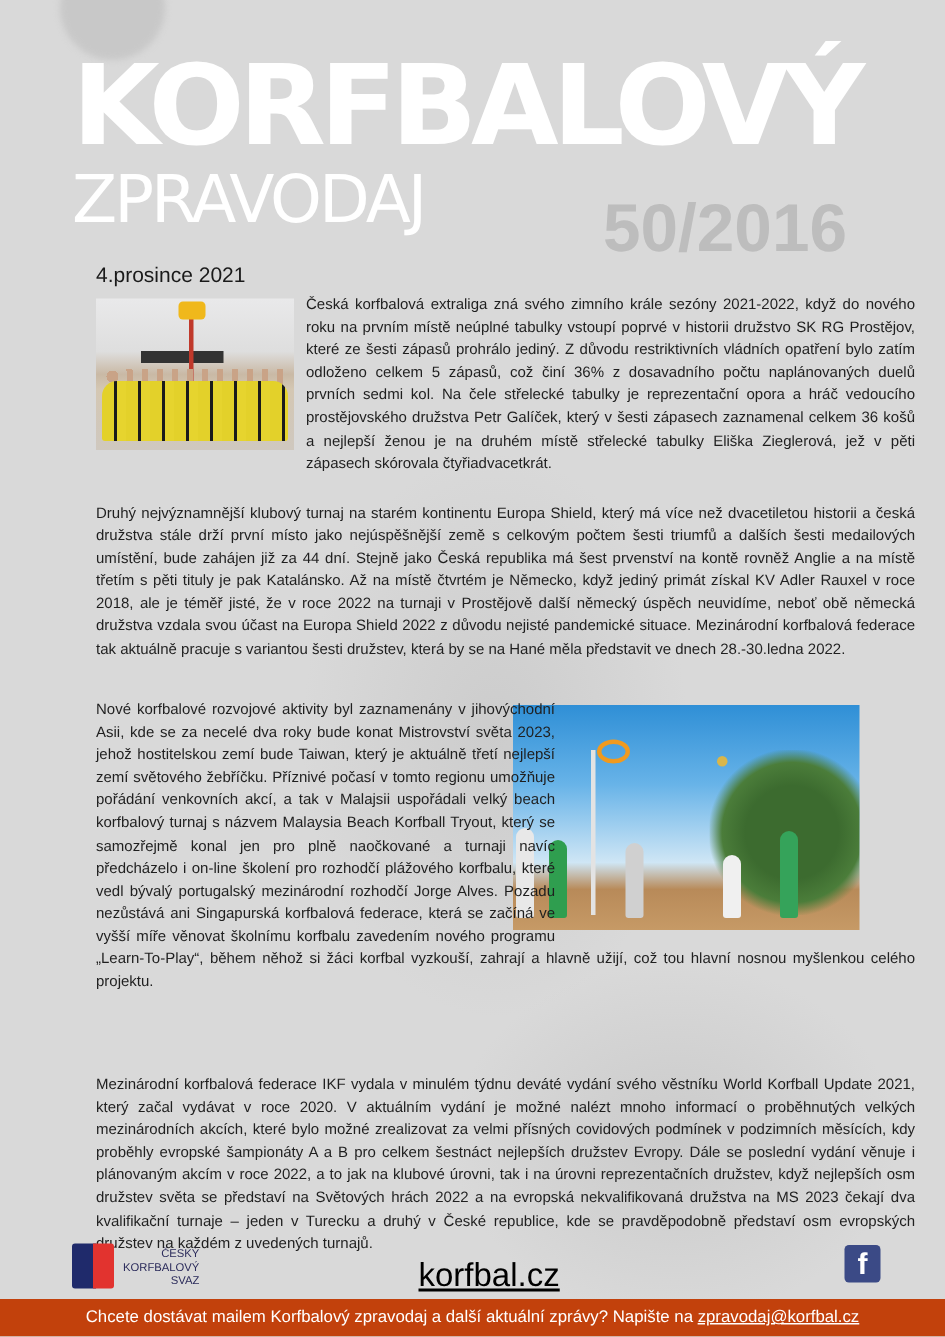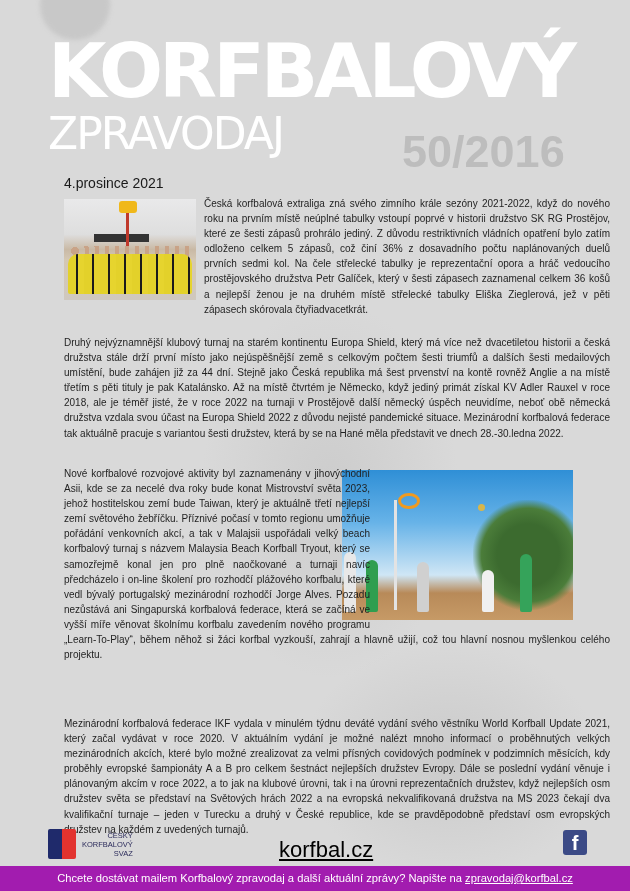--- a/index.html
+++ b/index.html
@@ -79,21 +79,21 @@
   .logo-mark .red { position: absolute; left: 14px; top: 0; width: 14px; height: 30px; background: #e2332f; border-radius: 0 2px 2px 0; }
   .logo-text { margin-left: 6px; font-size: 7.5px; line-height: 9px; color: #2a2a5a; text-align: right; }
   .footer-url { position: absolute; left: 279px; top: 837px; font-size: 22px; color: #000000; text-decoration: underline; }
   .fb-icon {
     position: absolute; left: 563px; top: 830px; width: 24px; height: 25px;
     background: #3b4a86; border-radius: 3px; color: #fff;
     font-weight: bold; font-size: 20px; line-height: 27px; text-align: center;
   }
   .bottom-bar {
     position: absolute; left: 0; top: 866px; width: 630px; height: 25px;
-    background: #a21caf; color: #ffffff; font-size: 11.2px; line-height: 25px;
+    background: #c2410c; color: #ffffff; font-size: 11.2px; line-height: 25px;
     text-align: center;
   }
   .bottom-bar a { color: #ffffff; text-decoration: underline; }
 </style>
 </head>
 <body>
 
 <div class="bg-shape bg-ball"></div>
 <div class="bg-shape bg-swirl1"></div>
 <div class="bg-shape bg-swirl2"></div>

